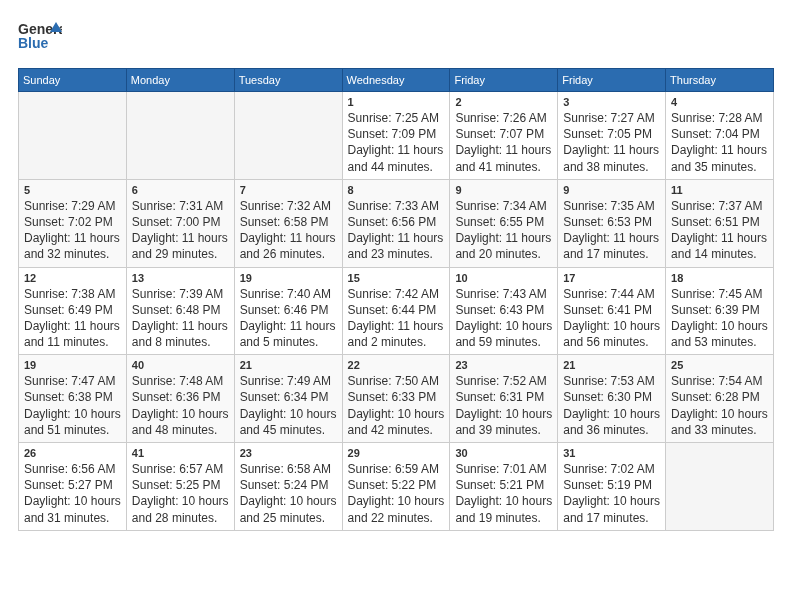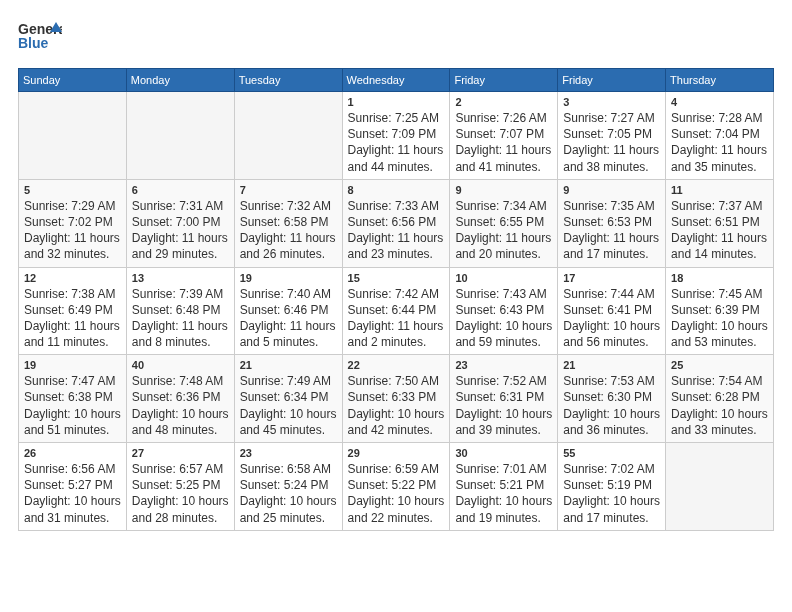--- a/index.html
+++ b/index.html
@@ -222,36 +222,36 @@
             <span class="day-number">25</span>
             <div class="day-info">Sunrise: 7:54 AM<br>Sunset: 6:28 PM<br>Daylight: 10 hours and 33 minutes.</div>
           </td>
         </tr>
         <tr>
           <td>
             <span class="day-number">26</span>
             <div class="day-info">Sunrise: 6:56 AM<br>Sunset: 5:27 PM<br>Daylight: 10 hours and 31 minutes.</div>
           </td>
           <td>
-            <span class="day-number">27</span>
+            <span class="day-number">41</span>
             <div class="day-info">Sunrise: 6:57 AM<br>Sunset: 5:25 PM<br>Daylight: 10 hours and 28 minutes.</div>
           </td>
           <td>
             <span class="day-number">23</span>
             <div class="day-info">Sunrise: 6:58 AM<br>Sunset: 5:24 PM<br>Daylight: 10 hours and 25 minutes.</div>
           </td>
           <td>
             <span class="day-number">29</span>
             <div class="day-info">Sunrise: 6:59 AM<br>Sunset: 5:22 PM<br>Daylight: 10 hours and 22 minutes.</div>
           </td>
           <td>
             <span class="day-number">30</span>
             <div class="day-info">Sunrise: 7:01 AM<br>Sunset: 5:21 PM<br>Daylight: 10 hours and 19 minutes.</div>
           </td>
           <td>
-            <span class="day-number">55</span>
+            <span class="day-number">31</span>
             <div class="day-info">Sunrise: 7:02 AM<br>Sunset: 5:19 PM<br>Daylight: 10 hours and 17 minutes.</div>
           </td>
           <td class="empty"></td>
         </tr>
       </tbody>
   </table>
 </div>
 
 </body></html>

